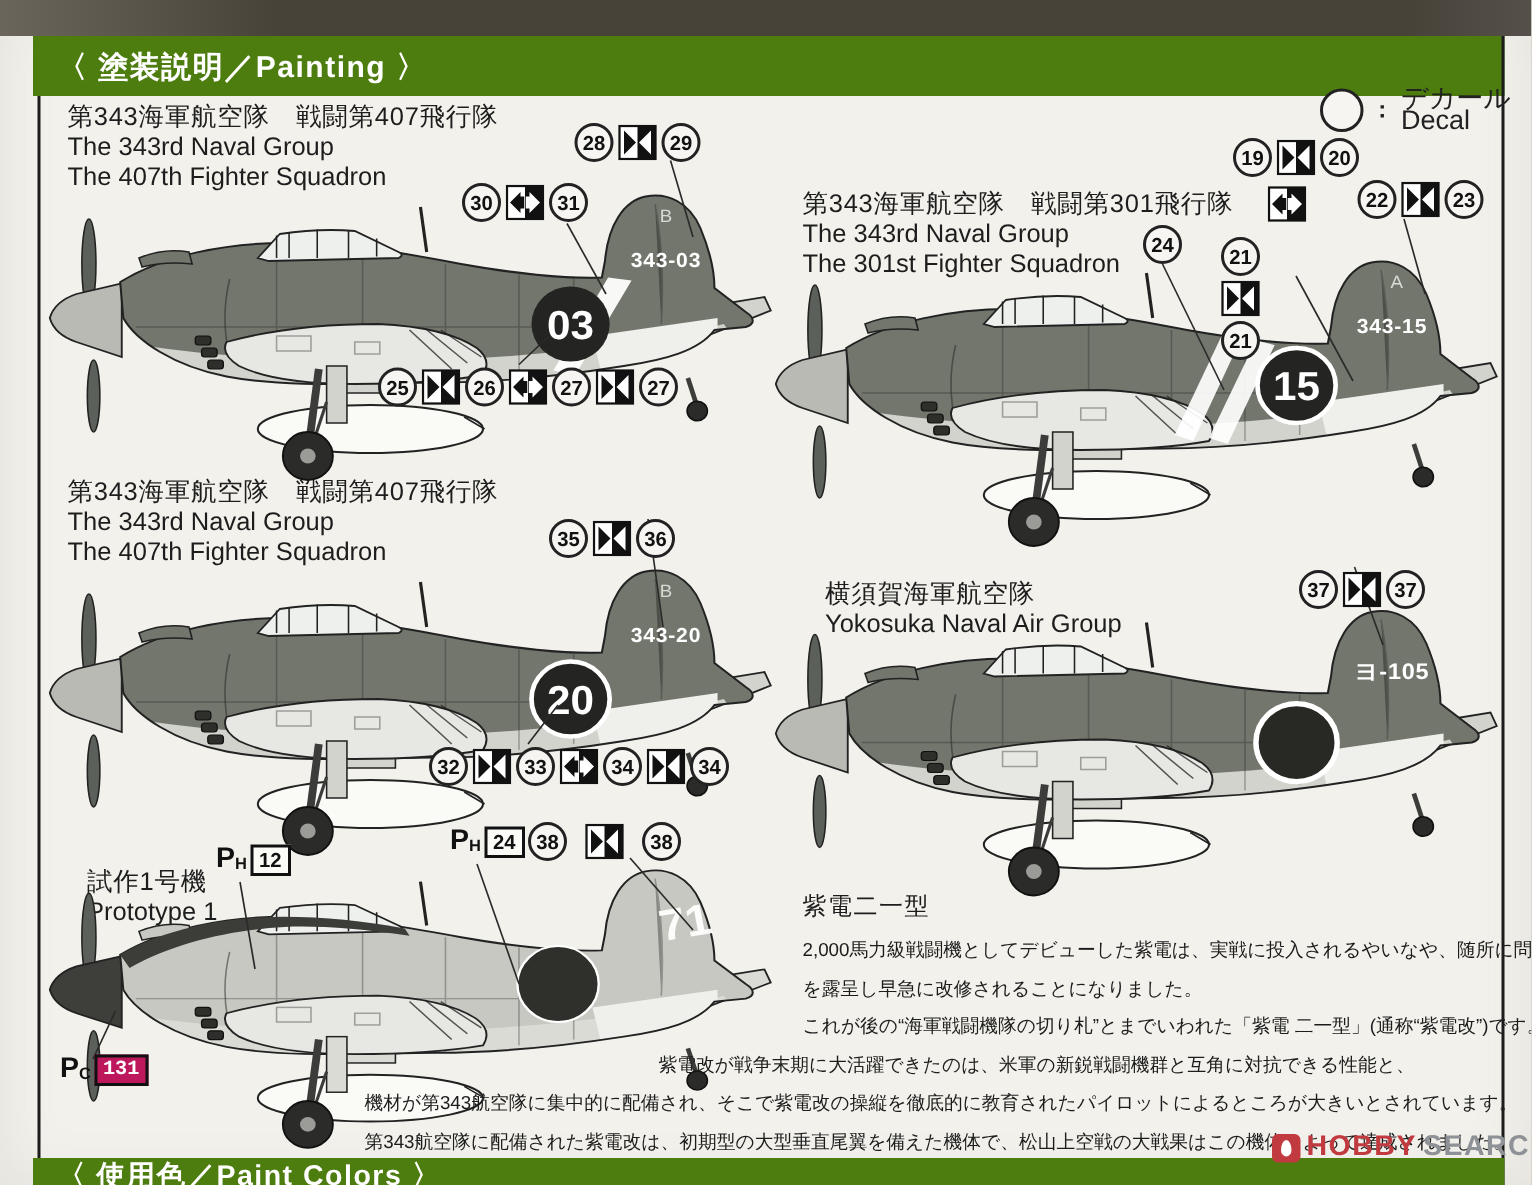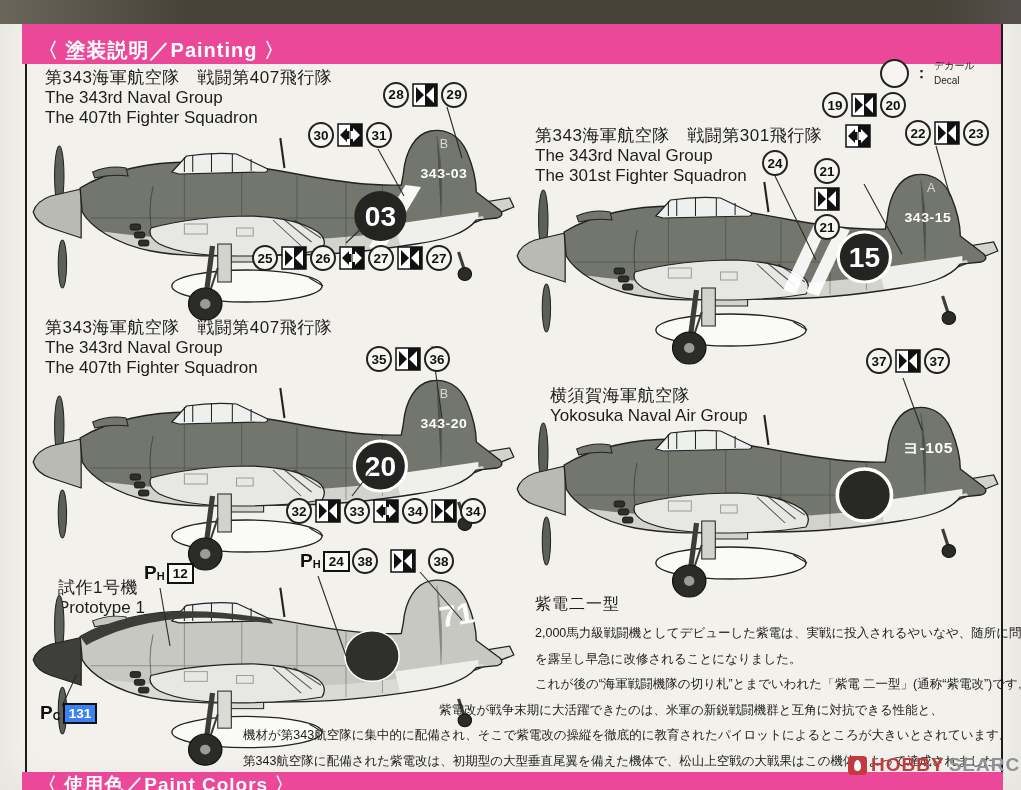--- a/index.html
+++ b/index.html
@@ -5,46 +5,46 @@
   html,body{margin:0;padding:0;}
   body{font-family:"Liberation Sans","DejaVu Sans",sans-serif;background:#b6b2a8;}
   #page{position:relative;width:1021px;height:790px;background:#f2f1ec;overflow:hidden;
         box-shadow:inset 0 0 40px rgba(120,110,90,.12);}
   
   .scanband{position:absolute;left:0;top:0;width:1021px;height:24px;
             background:linear-gradient(90deg,#6b665c,#474339 18%,#474339 92%,#55504a);}
   
   .vline{position:absolute;width:2px;background:#1c1c1c;}
   
-  .bar{position:absolute;left:22px;width:981px;background:#ec4899;color:#fff;
-       display:flex;align-items:flex-end;}
+  .bar{position:absolute;left:22px;width:981px;background:#4d7c0f;color:#fff;
+       display:flex;align-items:center;}
   .bar .t{font-weight:bold;font-size:20px;letter-spacing:1px;padding-left:16px;white-space:nowrap;}
   #headerbar{top:24px;height:40px;}
   #footerbar{top:772px;height:18px;overflow:hidden;}
   #footerbar .t{font-size:19px;align-self:flex-start;line-height:26px;}
   
   .legend{position:absolute;left:880px;top:58px;display:flex;align-items:center;color:#222;}
   .legend .circ{width:25px;height:25px;border:2px solid #222;border-radius:50%;background:#f6f5f1;}
   .legend .colon{font-weight:bold;margin:0 5px;font-size:15px;}
-  .legend .lines{font-size:10px;line-height:15px;}
+  .legend .lines{font-size:18px;line-height:15px;}
   
   .slabel{position:absolute;color:#1d1d1d;font-size:17px;line-height:20px;white-space:nowrap;}
   .slabel .jp{letter-spacing:.5px;}
   
   .crow{position:absolute;display:flex;align-items:center;gap:3px;}
   .bub{width:26px;height:26px;border:2px solid #222;border-radius:50%;background:#f6f5f1;
        display:flex;align-items:center;justify-content:center;
        font-size:13.5px;font-weight:bold;color:#111;box-sizing:border-box;}
   .dicon{width:26px;height:24px;display:block;}
   
   .pref{position:absolute;display:flex;align-items:center;font-weight:bold;color:#111;}
   .pref .pp{font-size:19px;font-weight:bold;}
   .pref .ps{font-size:11px;font-weight:bold;margin:6px 2px 0 0;}
   .pref .box{border:2px solid #111;background:#fbfbf8;font-size:13.5px;padding:0 4px;line-height:17px;}
-  .pref .boxinv{border:2px solid #111;background:#3b82f6;color:#fff;font-size:13.5px;padding:0 4px;line-height:17px;}
+  .pref .boxinv{border:2px solid #111;background:#be185d;color:#fff;font-size:13.5px;padding:0 4px;line-height:17px;font-family:Liberation Mono, monospace;}
   
   .desc{position:absolute;left:243px;top:594px;width:762px;color:#1c1c1c;}
   .desc .h{padding-left:292px;font-size:16px;margin-bottom:6px;letter-spacing:1px;}
   .desc .l{font-size:12.5px;line-height:25.5px;white-space:nowrap;}
   .ind1{padding-left:292px;} .ind2{padding-left:196px;}
   
   .plane{position:absolute;}
   
   #leaders{position:absolute;left:0;top:0;pointer-events:none;}
   
@@ -216,21 +216,21 @@
       <line x1="432" y1="346" x2="442" y2="418"></line>
       <line x1="352" y1="496" x2="372" y2="470"></line>
       <line x1="903" y1="378" x2="922" y2="430"></line>
       <line x1="160" y1="588" x2="170" y2="646"></line>
       <line x1="318" y1="576" x2="346" y2="656"></line>
       <line x1="420" y1="572" x2="462" y2="620"></line>
       <line x1="62" y1="706" x2="77" y2="674"></line>
     </g>
   </svg>
 
-  <div class="crow" style="left:383px;top:82px;font-family:Liberation Mono, monospace;">
+  <div class="crow" style="left:383px;top:82px;">
     <span class="bub">28</span>
     <svg class="dicon">
         <use href="#ic-mirror"></use>
       </svg>
     <span class="bub">29</span>
   </div>
   <div class="crow" style="left:308px;top:122px;">
     <span class="bub">30</span>
     <svg class="dicon">
         <use href="#ic-spread"></use>
@@ -299,21 +299,21 @@
     <svg class="dicon">
         <use href="#ic-spread"></use>
       </svg>
     <span class="bub">34</span>
     <svg class="dicon">
         <use href="#ic-mirror"></use>
       </svg>
     <span class="bub">34</span>
   </div>
 
-  <div class="crow" style="left:866px;top:348px;">
+  <div class="crow" style="left:866px;top:380px;">
     <span class="bub">37</span>
     <svg class="dicon">
         <use href="#ic-mirror"></use>
       </svg>
     <span class="bub">37</span>
   </div>
 
   <div class="pref" style="left:144px;top:562px;">
     <span class="pp">P</span>
     <span class="ps">H</span>

